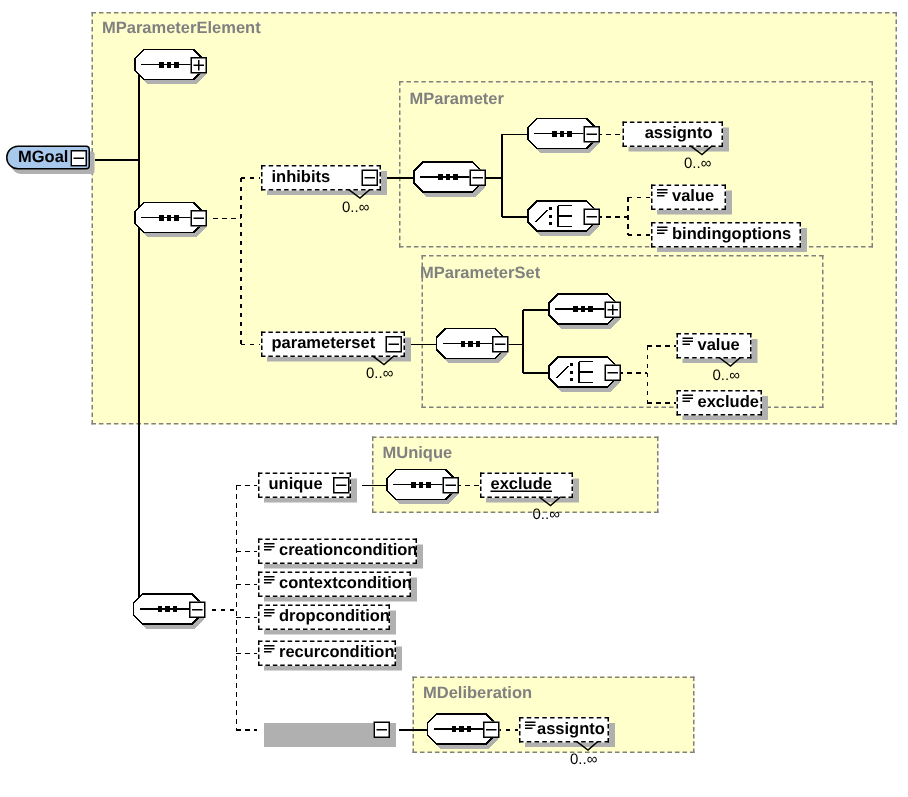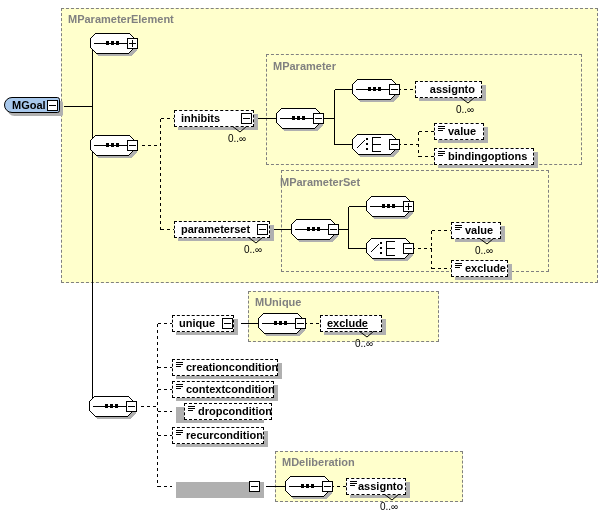--- a/index.html
+++ b/index.html
@@ -413,21 +413,21 @@
   <div class="box dash" style="left:172px;top:381px;width:102px;height:17px;padding-left:5px;">
     <span class="attr-ic" style="left:3px;top:2px;">
         <i></i>
         <i></i>
         <i></i>
       </span>
     <span class="cap" style="padding-left:8px;">contextcondition</span>
   </div>
 
   <div class="shadow" style="left:176px;top:407px;width:88px;height:16px;"></div>
-  <div class="box dash" style="left:184px;top:403px;width:88px;height:17px;padding-left:5px;">
+  <div class="box dash" style="left:172px;top:403px;width:88px;height:17px;padding-left:5px;">
     <span class="attr-ic" style="left:3px;top:2px;">
         <i></i>
         <i></i>
         <i></i>
       </span>
     <span class="cap" style="padding-left:8px;">dropcondition</span>
   </div>
 
   <div class="shadow" style="left:176px;top:431px;width:92px;height:16px;"></div>
   <div class="box dash" style="left:172px;top:427px;width:92px;height:17px;padding-left:5px;">

